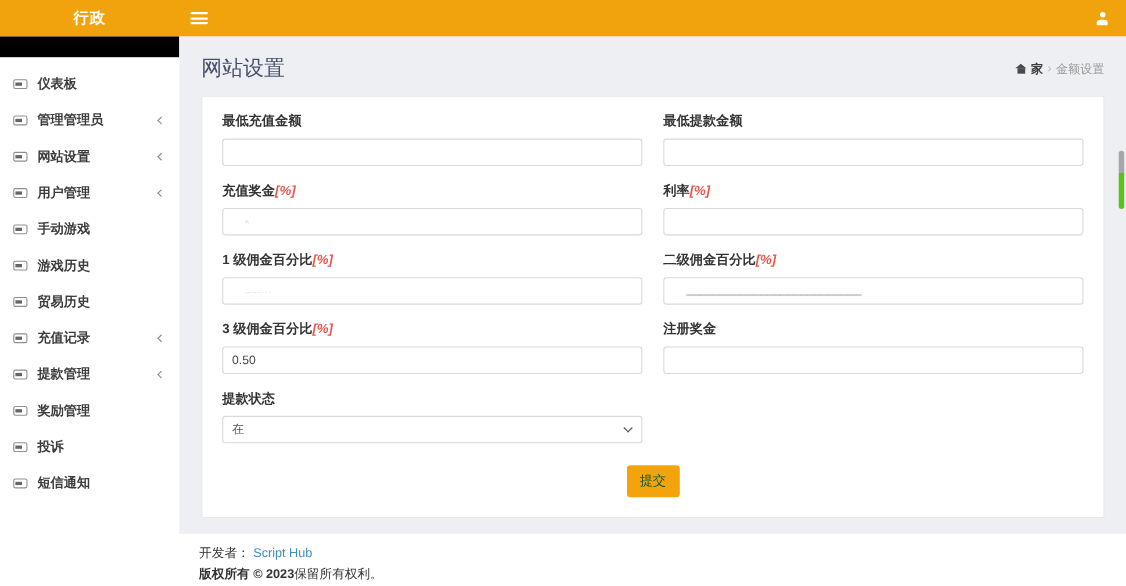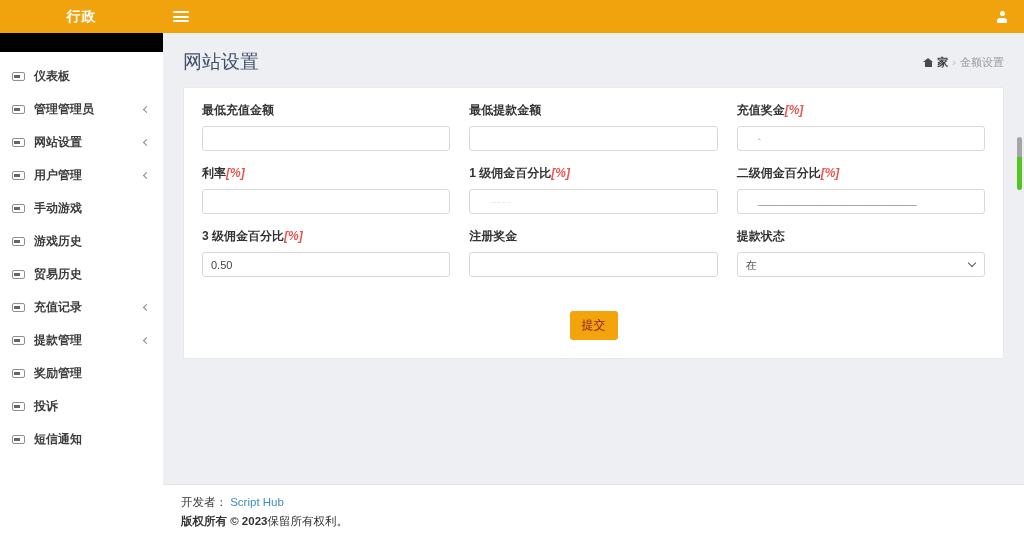--- a/index.html
+++ b/index.html
@@ -53,38 +53,38 @@
     border-bottom:4px solid #4a4a4a; }
   .home-icon::after { content:""; position:absolute; top:4px; left:1.5px;
     width:7px; height:5px; background:#4a4a4a; }
   .bc-home { color:#3c3c3c; font-weight:bold; cursor:pointer; }
   .bc-sep { color:#bbb; }
   .bc-current { color:#9a9a9a; }
 
   
   .card { background:#fff; border:1px solid #e9e9e9; border-radius:2px;
     padding:14px 18px 18px 18px; }
-  .form-grid { display:grid; grid-template-columns:1fr 1fr 1fr; column-gap:19px;
+  .form-grid { display:grid; grid-template-columns:1fr 1fr; column-gap:19px;
     row-gap:14px; }
   .field-label { font-size:12px; font-weight:bold; color:#333; margin-bottom:7px; }
   .field-label .suffix { color:#e8554e; font-style:italic; font-weight:bold; }
   .tinput, .tselect { width:100%; height:25px; border:1px solid #d9d9d9;
     border-radius:3px; padding:0 8px; font-size:11px; color:#444;
     background:#fff; outline:none; font-family:inherit; }
   .tinput.tiny-text { font-size:4px; color:#9a9a9a; line-height:23px; }
   .tinput.underline-text { font-size:11px; color:#8a8a8a; letter-spacing:0;
     overflow:hidden; white-space:nowrap; line-height:20px; }
   .tinput.div-input { display:block;padding-left:20px; }
   .select-wrap { position:relative; }
   .tselect { appearance:none; -webkit-appearance:none; padding-right:24px; color:#555; }
   .select-caret { position:absolute; right:10px; top:8px; width:6px; height:6px;
     border-right:1.5px solid #555; border-bottom:1.5px solid #555;
     transform:rotate(45deg); pointer-events:none; }
   .submit-row { display:flex; justify-content:center; margin-top:20px; }
-  .submit-btn { background:#F3A40C; color:#7f1d1d; border:none; border-radius:3px;
+  .submit-btn { background:#F3A40C; color:#14532d; border:none; border-radius:3px;
     font-size:12px; padding:6px 12px; cursor:pointer; font-family:inherit; }
 
   
   .page-footer { flex:1; background:#fff; border-top:1px solid #e3e3e3;
     padding:10px 0 0 18px; font-size:11.5px; color:#333; }
   .dev-line { margin-bottom:4px; }
   .dev-link { color:#3c8dbc; cursor:pointer; text-decoration:none; }
   .copy-bold { font-weight:bold; }
 
   

